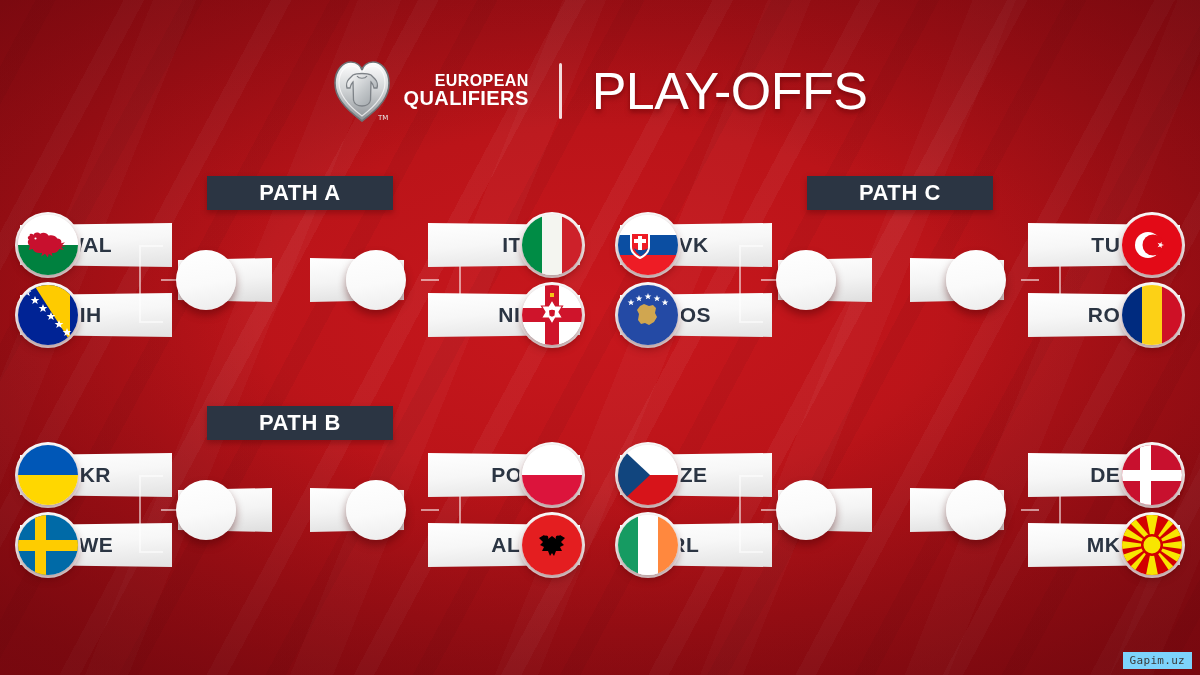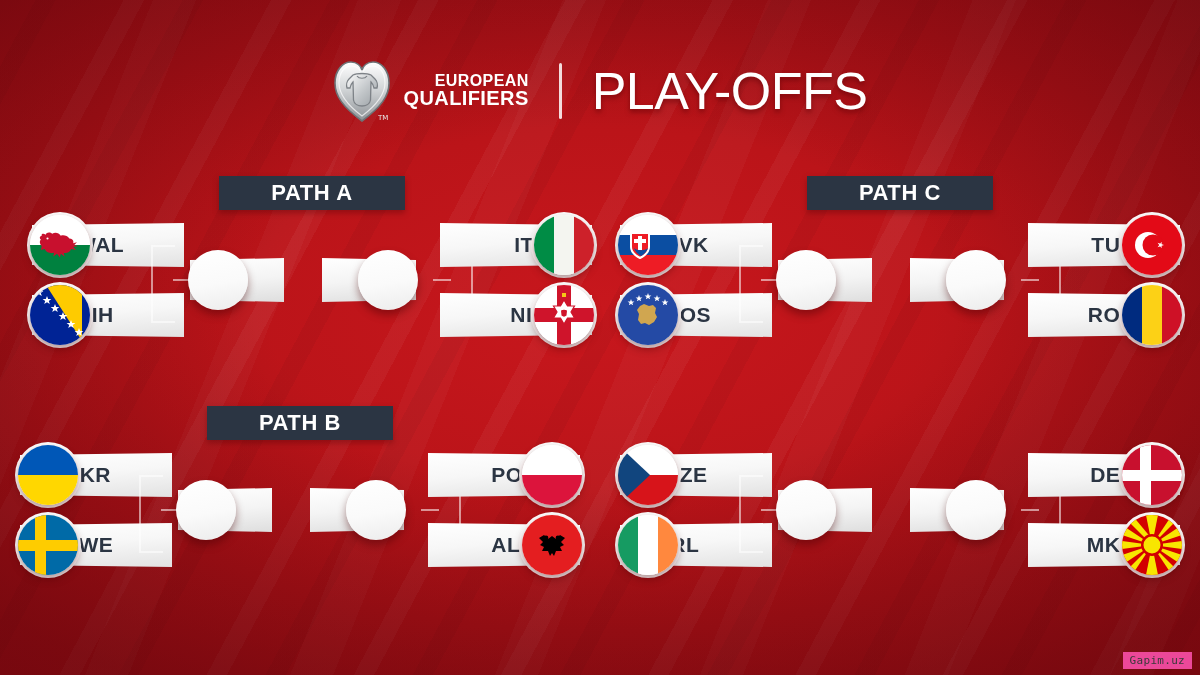--- a/index.html
+++ b/index.html
@@ -59,21 +59,21 @@
   .divider{width:3px;height:56px;background:rgba(255,255,255,0.85);
            margin:0 30px;border-radius:2px;}
   .playoffs{
     font-size:52px;font-weight:normal;color:#fff;letter-spacing:-0.5px;
     text-shadow:0 3px 5px rgba(90,0,6,0.55);
   }
 
   
   .paths{position:absolute;left:0;top:160px;width:1200px;height:460px;}
   .path{position:absolute;width:600px;height:230px;}
-  .path.p0{left:12px;top:0;}
+  .path.p0{left:0;top:0;}
   .path.p1{left:0;top:230px;}
   .path.p2{left:600px;top:0;}
   .path.p3{left:600px;top:230px;}
 
   .path-badge{
     position:absolute;left:50%;transform:translateX(-50%);
     top:16px;height:34px;min-width:186px;
     background:#2b3543;color:#fff;
     display:flex;align-items:center;justify-content:center;
     font-size:22px;font-weight:bold;letter-spacing:0.6px;
@@ -137,21 +137,21 @@
   .stub-l{position:absolute;left:161px;top:119px;width:18px;height:0;
           border-top:2px solid rgba(255,255,255,0.55);}
   .conn-r{right:139px;top:85px;width:22px;height:74px;
           border-left:none;}
   .stub-r{position:absolute;right:161px;top:119px;width:18px;height:0;
           border-top:2px solid rgba(255,255,255,0.55);}
 
   
   .watermark{
     position:absolute;right:8px;bottom:6px;
-    background:#ec4899;color:#3a3a3a;
+    background:#7dd3fc;color:#3a3a3a;
     font-family:"DejaVu Sans Mono",monospace;
     font-size:11px;padding:2px 7px;letter-spacing:0.3px;
   }
 </style>
 </head>
 <body>
 
 <div id="stage">
   <div class="bg-base"></div>
   <div class="bg-stripes"></div>

